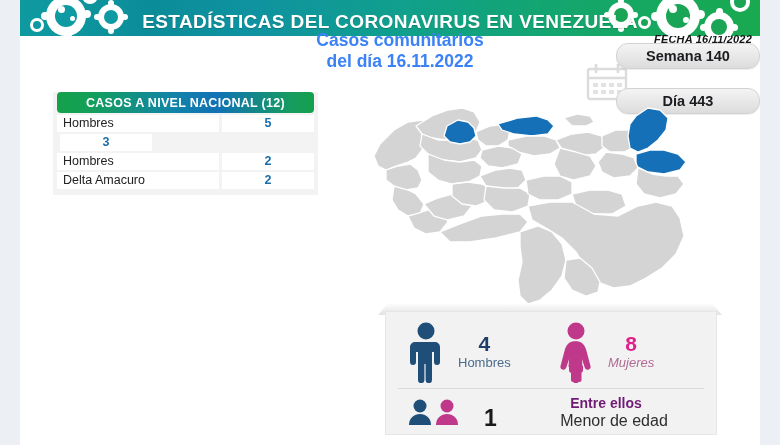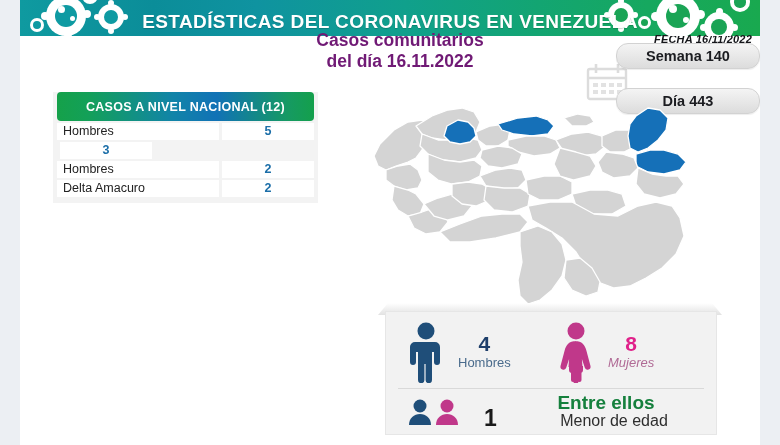--- a/index.html
+++ b/index.html
@@ -31,21 +31,21 @@
     z-index:4;
   }
   .virus{position:absolute;border-radius:50%;z-index:2;}
   .virus .core{position:absolute;inset:22%;border-radius:50%;}
   .virus .spike{position:absolute;border-radius:50%;}
   .virus .dot{position:absolute;border-radius:50%;}
 
   
   .main-title{
     position:absolute;left:220px;top:30px;width:320px;
-    text-align:center;color:#701a75;font-weight:bold;
+    text-align:center;color:#3b82f6;font-weight:bold;
     font-size:17.5px;line-height:21px;
   }
   .fecha{
     position:absolute;right:8px;top:33px;
     font-size:11px;font-weight:bold;font-style:italic;color:#15161a;
     letter-spacing:.2px;
   }
 
   
   .cal-icon{position:absolute;left:565px;top:62px;width:44px;height:40px;}
@@ -59,21 +59,21 @@
   }
   .badge.semana{top:43px;}
   .badge.dia{top:88px;}
 
   
   .table{
     position:absolute;left:33px;top:92px;width:265px;
     background:#f3f3f3;padding:0 0 6px 0;
   }
   .t-head{
-    height:29px;margin:0 4px;
+    height:21px;margin:0 4px;
     background:linear-gradient(90deg,#15a14a 0%,#13a058 12%,#1184a8 45%,#1172b6 62%,#169a62 90%,#14a04c 100%);
     border-radius:4px;
     display:flex;align-items:center;justify-content:center;
     color:#ffffff;font-size:12.5px;font-weight:bold;letter-spacing:.3px;
   }
   .t-row{
     display:flex;align-items:center;height:17px;margin:2px 4px 0 4px;
   }
   .t-row .name{
     flex:1;background:#ffffff;height:17px;line-height:17px;
@@ -113,21 +113,21 @@
   .women .g-lbl{color:#b06a95;font-style:italic;}
 
   .divider{position:absolute;left:12px;top:76px;width:306px;height:1px;background:#d9d9d9;}
 
   .minor-row{position:absolute;left:0;top:80px;width:330px;height:40px;}
   .minor-icons{position:absolute;left:20px;top:6px;width:62px;height:28px;}
   .minor-num{
     position:absolute;left:98px;top:13px;font-size:23px;font-weight:bold;color:#1a1a1a;
   }
   .minor-text{position:absolute;left:120px;top:3px;width:200px;}
-  .minor-t1{font-size:19px;font-weight:bold;color:#15803d;text-align:center;line-height:16px;}
+  .minor-t1{font-size:14px;font-weight:bold;color:#701a75;text-align:center;line-height:16px;}
   .minor-t2{font-size:16px;color:#2e2e2e;text-align:center;line-height:19px;margin-left:16px;}
 
   .faint-wm{
     position:absolute;left:36px;top:188px;width:240px;height:10px;
     font-size:5px;color:#e9e9e9;overflow:hidden;white-space:nowrap;
   }
 </style>
 </head>
 <body>
 

